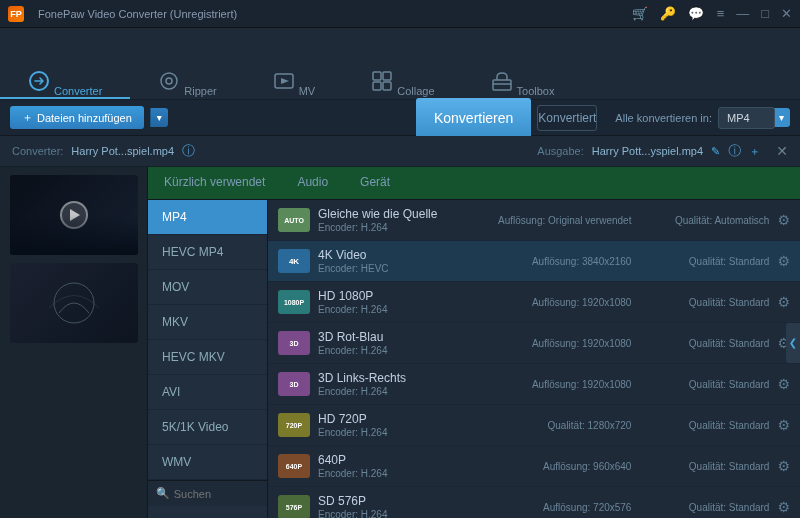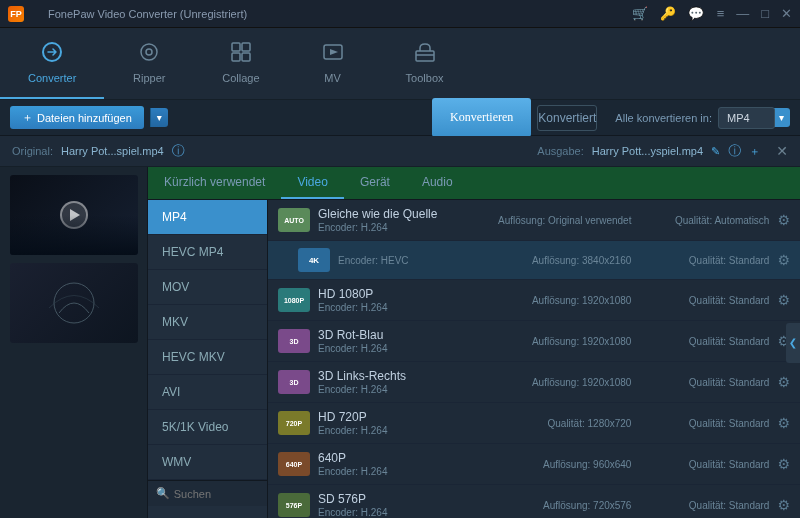--- a/index.html
+++ b/index.html
@@ -19,21 +19,21 @@
       height: 28px;
       display: flex;
       align-items: center;
       justify-content: space-between;
       padding: 0 8px;
       border-bottom: 1px solid #111;
     }
     .title-bar-left {
       display: flex;
       align-items: center;
-      gap: 24px;
+      gap: 14px;
       font-size: 11px;
       color: #8a9bb0;
     }
     .title-bar-logo {
       width: 16px;
       height: 16px;
       background: linear-gradient(135deg, #e85d04, #f77f00);
       border-radius: 3px;
       display: flex;
       align-items: center;
@@ -56,22 +56,22 @@
     
     .nav-tabs {
       background: #1e2a38;
       height: 72px;
       display: flex;
       align-items: stretch;
       border-bottom: 1px solid #151f28;
     }
     .nav-tab {
       display: flex;
-      flex-direction: column;
-      align-items: center;
+      flex-direction: row;
+      align-items: flex-end;
       justify-content: center;
       gap: 4px;
       padding: 0 28px;
       cursor: pointer;
       color: #7a8fa0;
       border-bottom: 2px solid transparent;
       min-width: 90px;
     }
     .nav-tab.active {
       color: #4aa8e0;
@@ -117,24 +117,23 @@
       cursor: pointer;
       font-size: 10px;
     }
     .toolbar-spacer { flex: 1; }
     .konvertieren-btn {
       background: linear-gradient(180deg, #5ab0e8, #3a90cc);
       color: white;
       border: none;
       border-radius: 3px;
       padding: 12px 18px;
-      font-size: 12px;
+      font-size: 14px;
       font-weight: 500;
       cursor: pointer;
-      font-family: Liberation Serif, serif;
     }
     .konvertiert-btn {
       background: transparent;
       color: #7a9ab5;
       border: 1px solid #3a5060;
       border-radius: 3px;
       padding: 5px 0;
       font-size: 12px;
       cursor: pointer;
     }
@@ -351,21 +350,21 @@
       border-radius: 3px;
       display: flex;
       align-items: center;
       justify-content: center;
       font-size: 8px;
       font-weight: bold;
       color: white;
       flex-shrink: 0;
     }
     .badge-auto { background: #5a8a5a; font-size: 7px; }
-    .badge-4k { background: #2a6a9a; margin-left: 20px; }
+    .badge-4k { background: #2a6a9a; }
     .badge-1080 { background: #2a7a7a; font-size: 7px; }
     .badge-3d { background: #7a4a8a; font-size: 7px; }
     .badge-3dl { background: #7a4a8a; font-size: 7px; }
     .badge-720 { background: #7a7a2a; font-size: 7px; }
     .badge-640 { background: #7a4a2a; font-size: 7px; }
     .badge-sd576 { background: #4a6a3a; font-size: 7px; }
 
     .format-option-info {
       flex: 1;
     }
@@ -461,40 +460,40 @@
     <div class="nav-tab-label">Converter</div>
   </div>
   <div class="nav-tab">
     <div class="nav-tab-icon">
       <svg width="22" height="22" viewBox="0 0 22 22" fill="none">
         <circle cx="11" cy="11" r="8" stroke="#6a8598" stroke-width="1.5" fill="none"></circle>
         <circle cx="11" cy="11" r="3" stroke="#6a8598" stroke-width="1.5" fill="none"></circle>
       </svg>
     </div>
     <div class="nav-tab-label">Ripper</div>
+  </div>
+  <div class="nav-tab">
+    <div class="nav-tab-icon">
+      <svg width="22" height="22" viewBox="0 0 22 22" fill="none">
+        <rect x="2" y="4" width="18" height="14" rx="2" stroke="#6a8598" stroke-width="1.5" fill="none"></rect>
+        <path d="M8 8 L16 11 L8 14 Z" fill="#6a8598"></path>
+      </svg>
+    </div>
+    <div class="nav-tab-label">MV</div>
   </div>
   <div class="nav-tab">
     <div class="nav-tab-icon">
       <svg width="22" height="22" viewBox="0 0 22 22" fill="none">
         <rect x="2" y="2" width="8" height="8" rx="1" stroke="#6a8598" stroke-width="1.5" fill="none"></rect>
         <rect x="12" y="2" width="8" height="8" rx="1" stroke="#6a8598" stroke-width="1.5" fill="none"></rect>
         <rect x="2" y="12" width="8" height="8" rx="1" stroke="#6a8598" stroke-width="1.5" fill="none"></rect>
         <rect x="12" y="12" width="8" height="8" rx="1" stroke="#6a8598" stroke-width="1.5" fill="none"></rect>
       </svg>
     </div>
     <div class="nav-tab-label">Collage</div>
-  </div>
-  <div class="nav-tab">
-    <div class="nav-tab-icon">
-      <svg width="22" height="22" viewBox="0 0 22 22" fill="none">
-        <rect x="2" y="4" width="18" height="14" rx="2" stroke="#6a8598" stroke-width="1.5" fill="none"></rect>
-        <path d="M8 8 L16 11 L8 14 Z" fill="#6a8598"></path>
-      </svg>
-    </div>
-    <div class="nav-tab-label">MV</div>
   </div>
   <div class="nav-tab">
     <div class="nav-tab-icon">
       <svg width="22" height="22" viewBox="0 0 22 22" fill="none">
         <rect x="2" y="10" width="18" height="10" rx="1" stroke="#6a8598" stroke-width="1.5" fill="none"></rect>
         <path d="M6 10 V7 Q6 3 11 3 Q16 3 16 7 V10" stroke="#6a8598" stroke-width="1.5" fill="none"></path>
         <line x1="2" y1="14" x2="20" y2="14" stroke="#6a8598" stroke-width="1.5"></line>
       </svg>
     </div>
     <div class="nav-tab-label">Toolbox</div>
@@ -515,21 +514,21 @@
     <select class="alle-dropdown">
       <option>MP4</option>
     </select>
     <span class="alle-dropdown-arrow">▾</span>
   </div>
 </div>
 
 <div class="main-content">
 
   <div class="file-info-bar">
-    <span class="label">Original:</span>
+    <span class="label">Converter:</span>
     <span class="filename">Harry Pot...spiel.mp4</span>
     <span style="color:#4a90c0; cursor:pointer; font-size:13px;">ⓘ</span>
     <div class="file-info-spacer"></div>
     <span class="label">Ausgabe:</span>
     <span class="filename">Harry Pott...yspiel.mp4</span>
     <span class="file-info-edit">✎</span>
     <span style="color:#4a90c0; cursor:pointer; font-size:13px;">ⓘ</span>
     <span class="plus-icon">＋</span>
     <span class="close-x">✕</span>
   </div>
@@ -552,28 +551,25 @@
           </svg>
         </div>
       </div>
 
       <div class="format-panel">
 
         <div class="format-tabs">
           <div class="format-tab recently">
             <span>Kürzlich verwendet</span>
           </div>
-          <div class="format-tab active">
-            <span>Video</span>
+          <div class="format-tab">
+            <span>Audio</span>
           </div>
           <div class="format-tab">
             <span>Gerät</span>
-          </div>
-          <div class="format-tab">
-            <span>Audio</span>
           </div>
         </div>
 
         <div class="format-body">
 
           <div class="format-left">
             <div class="format-left-item active">
               <span>MP4</span>
             </div>
             <div class="format-left-item">
@@ -614,20 +610,21 @@
                 </div>
               </div>
               <div class="format-option-quality">Auflösung: Original verwendet</div>
               <div class="format-option-quality">Qualität: Automatisch</div>
               <span class="format-option-settings">⚙</span>
             </div>
 
             <div class="format-option-row active">
               <div class="format-badge badge-4k">4K</div>
               <div class="format-option-info">
+                <div class="format-option-title">4K Video</div>
                 <div class="format-option-detail">Encoder: HEVC</div>
               </div>
               <div class="format-option-quality">Auflösung: 3840x2160</div>
               <div class="format-option-quality">Qualität: Standard</div>
               <span class="format-option-settings">⚙</span>
             </div>
 
             <div class="format-option-row">
               <div class="format-badge badge-1080">1080P</div>
               <div class="format-option-info">

